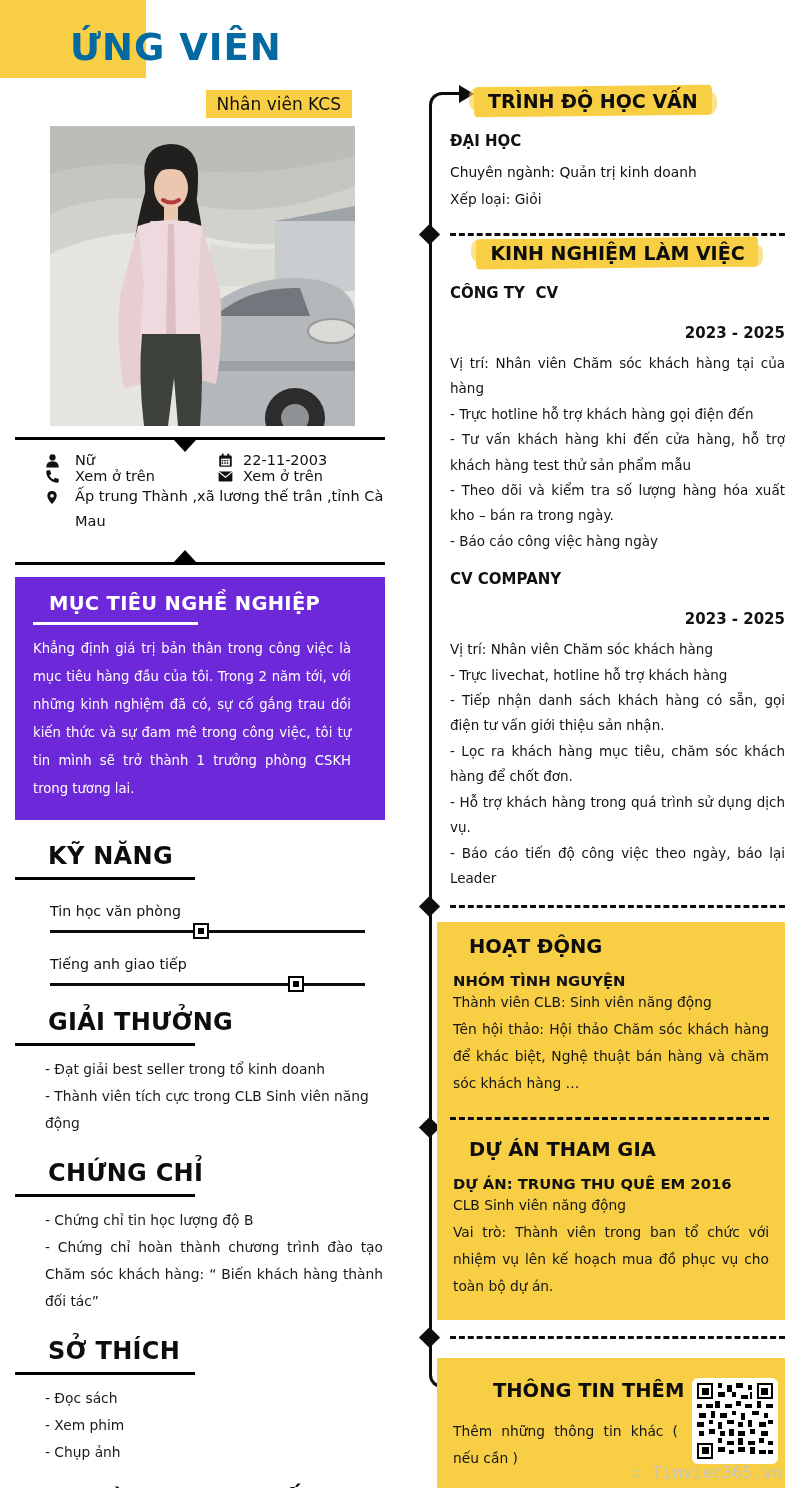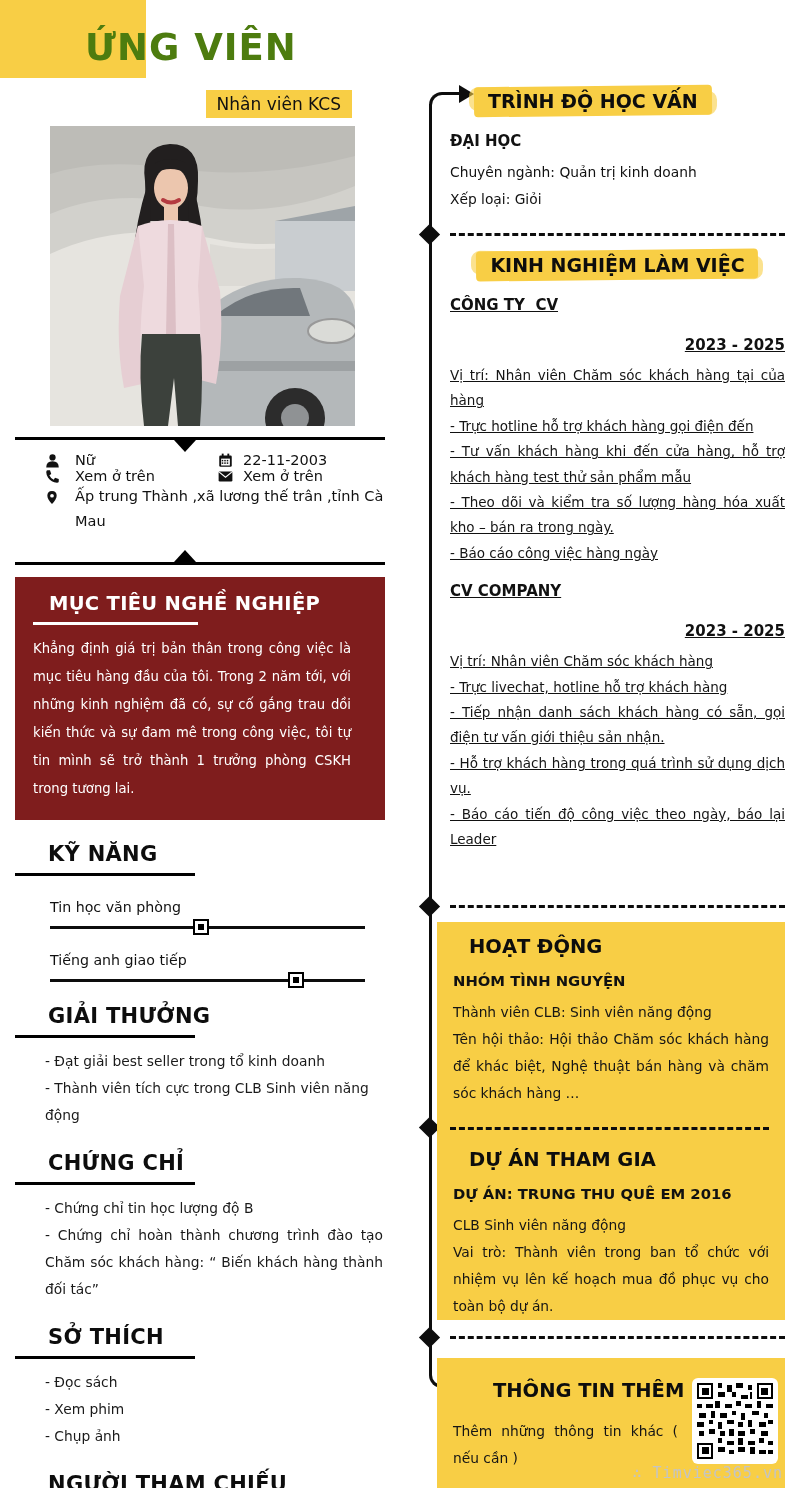--- a/index.html
+++ b/index.html
@@ -4,42 +4,42 @@
 <style>
   * { margin:0; padding:0; box-sizing:border-box; }
   html,body { background:#fff; }
   .page {
     position:relative; width:811px; height:1488px; background:#fff;
     font-family:"DejaVu Sans","Liberation Sans",sans-serif; color:#111;
     overflow:hidden;
   }
   
   .corner-block { position:absolute; left:0; top:0; width:146px; height:78px; background:var(--accent); }
-  .cv-title { position:absolute; left:85px; top:26px; font-size:37px; font-weight:bold; letter-spacing:1px; color:#4d7c0f; }
+  .cv-title { position:absolute; left:70px; top:26px; font-size:37px; font-weight:bold; letter-spacing:1px; color:#0369a1; }
 
   
   .left-col { position:absolute; left:15px; top:90px; width:370px; }
   .job-label-row { text-align:right; padding-right:33px; height:32px; }
   .job-label { display:inline-block; background:var(--accent); color:#111; font-size:17px; padding:4px 11px; }
   .photo-wrap { margin:4px 0 0 35px; width:305px; height:300px; overflow:hidden; }
   .divider { position:relative; height:3px; background:#000; }
   .divider.down::after { content:""; position:absolute; left:159px; top:3px; border:11px solid transparent; border-top:12px solid #000; border-bottom:0; }
   .divider.up::after { content:""; position:absolute; left:159px; bottom:3px; border:11px solid transparent; border-bottom:12px solid #000; border-top:0; }
   .divider.d1 { margin-top:11px; }
   .divider.d2 { margin-top:14px; }
   .info-grid { display:grid; grid-template-columns:30px 143px 25px auto; padding:12px 0 14px 30px; font-size:14.5px; align-items:center; }
   .info-grid .addr { grid-column:1 / -1; display:flex; align-items:flex-start; line-height:25px; }
   .info-grid .addr .txt { width:312px; }
   .ic { width:15px; height:15px; display:inline-block; }
-  .objective-box { margin-top:12px; background:#7f1d1d; color:#fff; padding:15px 34px 17px 18px; }
+  .objective-box { margin-top:12px; background:#6d28d9; color:#fff; padding:15px 34px 17px 18px; }
   .objective-box h2 { font-size:19.5px; letter-spacing:.3px; padding-left:16px; }
   .objective-box .uline { width:165px; height:3px; background:#fff; margin-top:7px; }
   .objective-box p { margin-top:10px; font-size:13.2px; line-height:28px; text-align:justify; }
   .lsec { margin-top:22px; }
-  .lsec h2 { font-size:21px; letter-spacing:.3px; padding-left:33px; color:#0d0d0d; }
+  .lsec h2 { font-size:24px; letter-spacing:.3px; padding-left:33px; color:#0d0d0d; }
   .lsec .uline { width:180px; height:3px; background:#000; margin-top:7px; }
   .lsec .items { padding:10px 0 0 30px; font-size:13.8px; line-height:27px; color:#1a1a1a; }
   .skill-row { padding-left:35px; margin-top:23px; }
   .skill-row .lbl { font-size:14.2px; }
   .skill-line { position:relative; width:315px; height:3px; background:#0d0d0d; margin-top:11px; }
   .skill-handle { position:absolute; top:-7px; width:16px; height:16px; background:#000; border:2px solid #000; box-shadow:inset 0 0 0 3px #fff; }
 
   
   .vline { position:absolute; left:429px; top:104px; width:3px; height:1242px; background:#0d0d0d; }
   .elbow-top { position:absolute; left:429px; top:92px; width:32px; height:16px; border-left:3px solid #0d0d0d; border-top:3px solid #0d0d0d; border-top-left-radius:13px; }
@@ -62,21 +62,21 @@
   .exp-sec { text-align:left; }
   .exp-head { text-align:center; }
   .period { font-weight:bold; font-size:15px; text-align:right; margin-top:22px; }
   .bullets { font-size:13.5px; line-height:25.4px; text-align:justify; margin-top:9px; color:#151515; }
   .job2 { margin-top:14px; }
 
   
   .ybox { position:absolute; left:437px; width:348px; background:var(--accent); padding:13px 16px; }
   .ybox h2 { font-size:19.5px; padding-left:16px; color:#0d0d0d; }
   .ybox .sub { font-weight:bold; font-size:14.8px; margin-top:14px; }
-  .ybox .body { font-size:13.8px; line-height:27px; text-align:justify; margin-top:10px; color:#151515; }
+  .ybox .body { font-size:13.8px; line-height:27px; text-align:justify; color:#151515; }
   .ybox .inner-sep { border-top:3px dashed #0d0d0d; margin:20px 0 18px -3px; }
   .act-box { top:922px; height:398px; }
   .info-box { top:1316px; height:132px;margin-top:42px; }
   .info-box h2 { padding-left:40px; margin-top:8px; }
   .info-box .body { width:225px; margin-top:16px; }
   .qr { position:absolute; right:7px; top:20px; width:86px; height:86px; background:#fff; border-radius:6px; padding:5px; }
   .watermark { position:absolute; right:28px; top:1464px; font-family:"DejaVu Sans Mono","Liberation Mono",monospace; font-size:15px; color:#c4c4c4; letter-spacing:1px; }
 </style>
 </head>
 <body>
@@ -249,21 +249,21 @@
   <div class="dashed-sep" style="top:905px;"></div>
   <div class="dashed-sep" style="top:1336px;"></div>
 
   <div class="rsec edu-sec" style="top:86px;">
     <span class="hl">TRÌNH ĐỘ HỌC VẤN</span>
     <div class="sub-bold">ĐẠI HỌC</div>
     <div class="line14" style="margin-top:14px;">Chuyên ngành: Quản trị kinh doanh</div>
     <div class="line14">Xếp loại: Giỏi</div>
   </div>
 
-  <div class="rsec exp-sec" style="top:250px;text-decoration:underline;">
+  <div class="rsec exp-sec" style="top:238px;">
     <div class="exp-head">
       <span class="hl">KINH NGHIỆM LÀM VIỆC</span>
     </div>
     <div>
       <div class="sub-bold">CÔNG TY  CV</div>
       <div class="period">2023 - 2025</div>
       <div class="bullets">
         <div>Vị trí: Nhân viên Chăm sóc khách hàng tại của hàng</div>
         <div>- Trực hotline hỗ trợ khách hàng gọi điện đến</div>
         <div>- Tư vấn khách hàng khi đến cửa hàng, hỗ trợ khách hàng test thử sản phẩm mẫu</div>
@@ -271,20 +271,21 @@
         <div>- Báo cáo công việc hàng ngày</div>
       </div>
     </div>
     <div class="job2">
       <div class="sub-bold">CV COMPANY</div>
       <div class="period">2023 - 2025</div>
       <div class="bullets">
         <div>Vị trí: Nhân viên Chăm sóc khách hàng</div>
         <div>- Trực livechat, hotline hỗ trợ khách hàng</div>
         <div>- Tiếp nhận danh sách khách hàng có sẵn, gọi điện tư vấn giới thiệu sản nhận.</div>
+        <div>- Lọc ra khách hàng mục tiêu, chăm sóc khách hàng để chốt đơn.</div>
         <div>- Hỗ trợ khách hàng trong quá trình sử dụng dịch vụ.</div>
         <div>- Báo cáo tiến độ công việc theo ngày, báo lại Leader</div>
       </div>
     </div>
   </div>
 
   <div class="ybox act-box">
     <div>
       <h2>HOẠT ĐỘNG</h2>
       <div class="sub">NHÓM TÌNH NGUYỆN</div>

